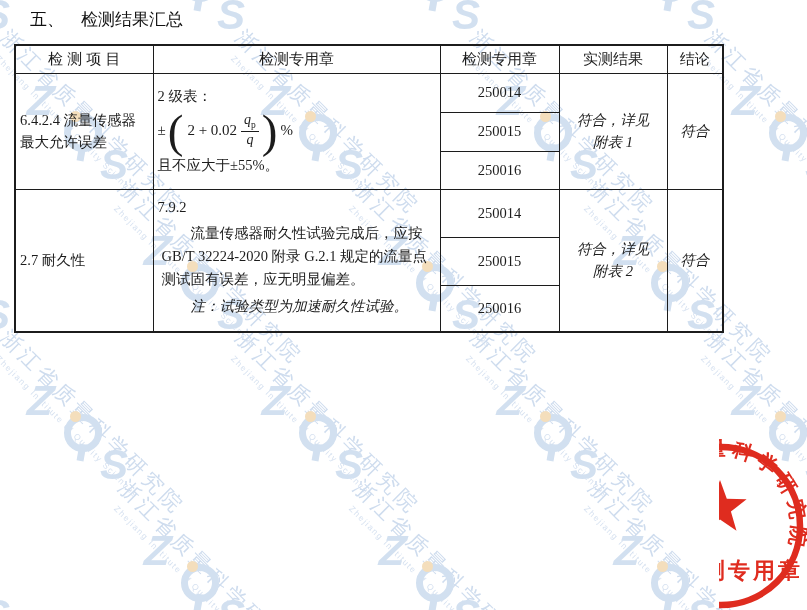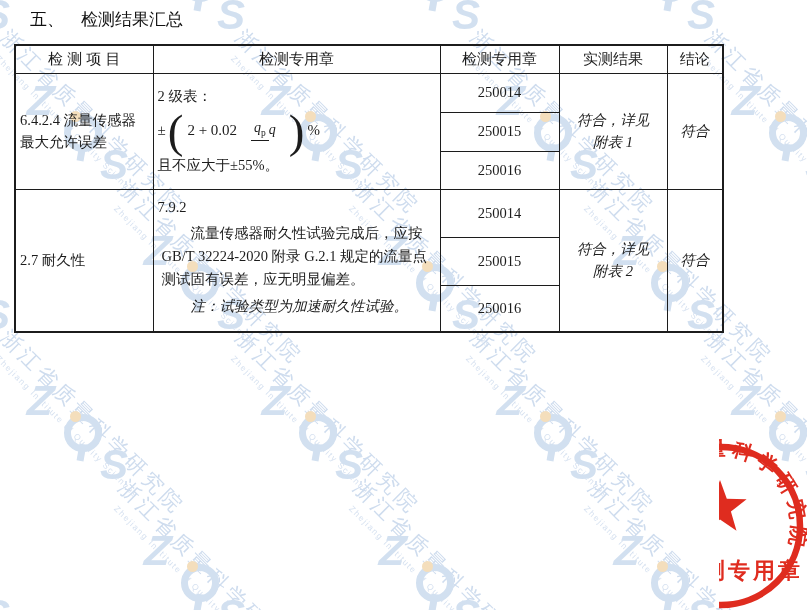--- a/index.html
+++ b/index.html
@@ -48,21 +48,21 @@
   .clause{margin-bottom:1px;}
   .para{margin:4px;text-indent:2em;line-height:23px;}
   .note{font-style:italic;}
   
   .formula{display:flex;align-items:center;margin:3px 0 4px 0;
       font-family:"Liberation Serif",serif;font-size:15px;}
   .pm{margin-right:1px;}
   .paren{font-size:47px;font-weight:300;line-height:42px;padding:0 1px;
       font-family:"Liberation Serif",serif;}
   .fbody{margin:0 2px 0 3px;}
-  .frac{display:inline-flex;flex-direction:row;align-items:center;margin:0 12px;
+  .frac{display:inline-flex;flex-direction:column;align-items:center;margin:0 2px;
       font-size:14px;line-height:1.2;justify-content:space-between;}
   .frac .num{border-bottom:1.3px solid #1c1c1c;padding:0 3px;}
   .frac em,.frac .den em{font-style:italic;font-family:"Liberation Serif",serif;}
   .frac sub{font-size:9.5px;font-style:normal;}
   .pct{margin-left:2px;}
 
   
   .stamp-clip{position:absolute;left:719px;top:421px;width:88px;height:189px;
       overflow:hidden;z-index:3;opacity:.95;}
   .stamp-clip svg{position:absolute;left:-103px;top:0;}

